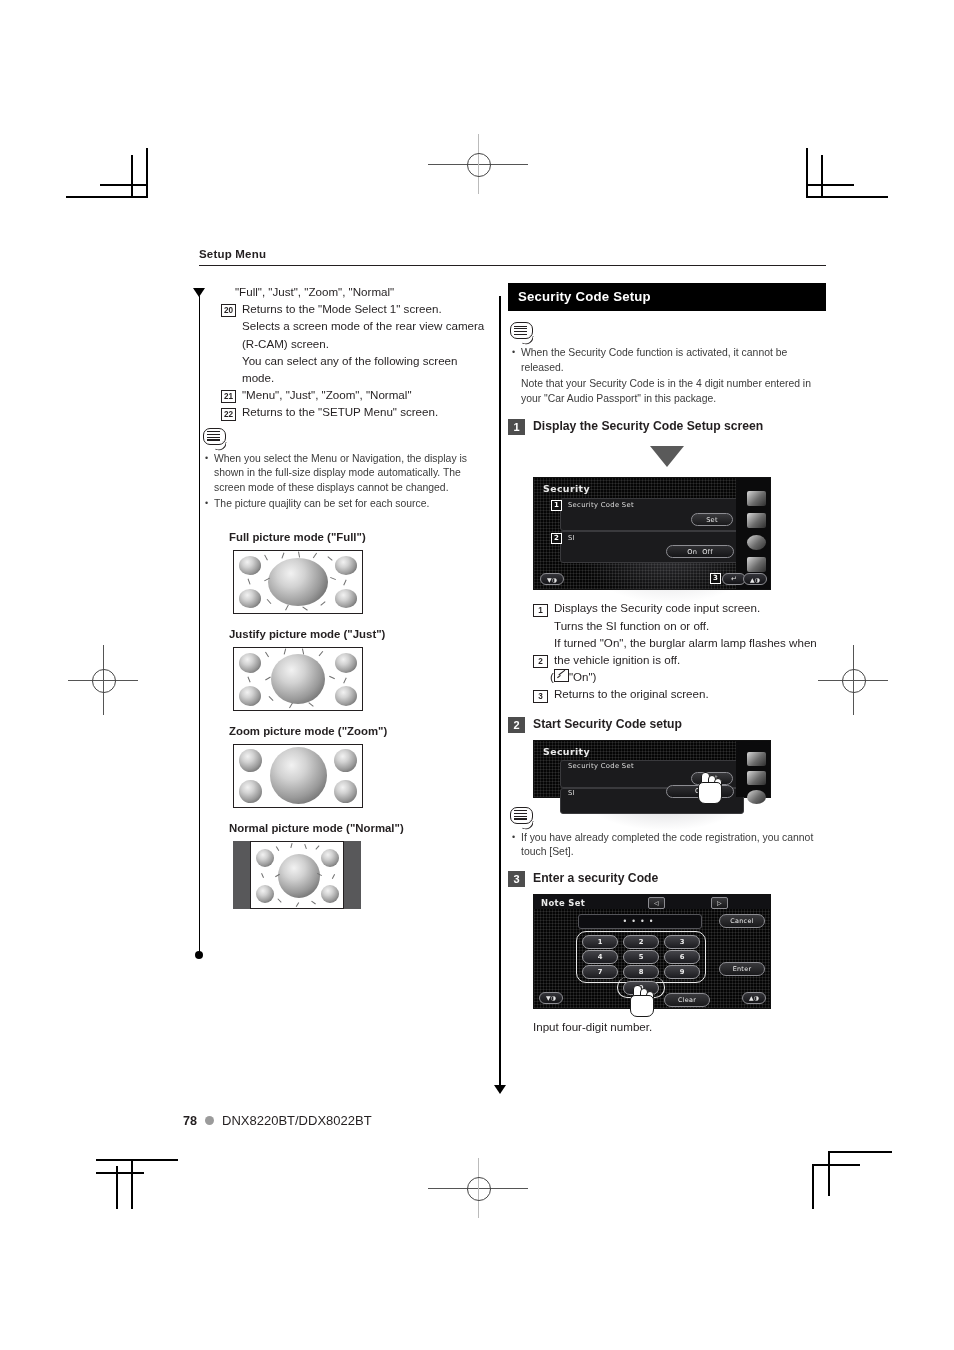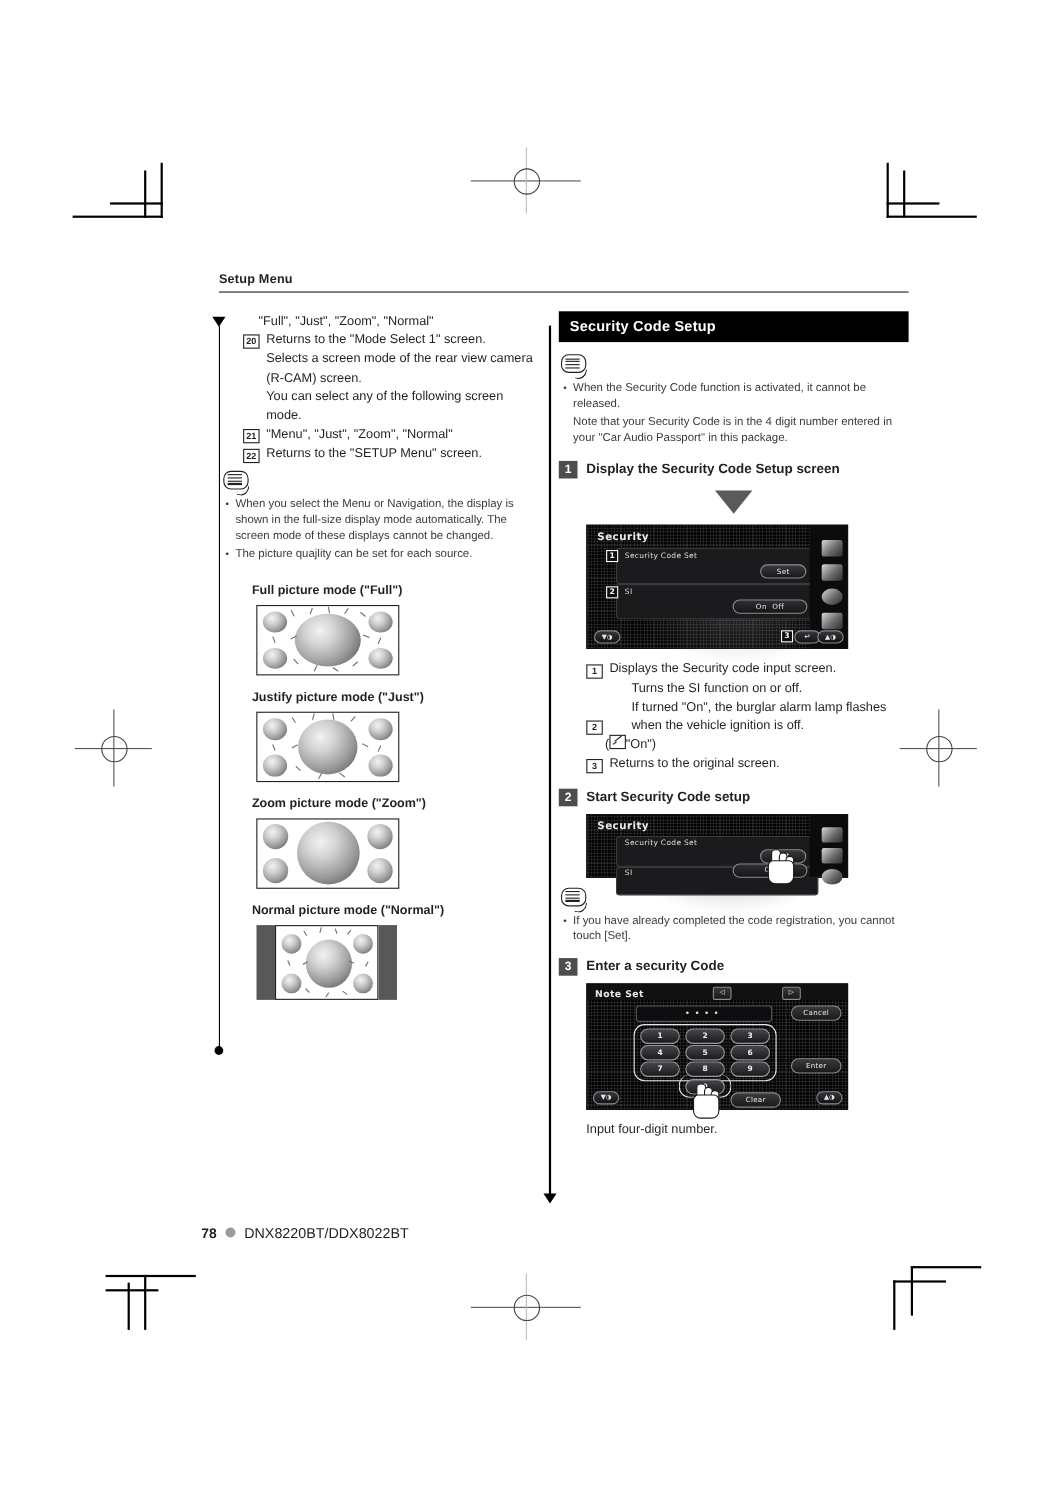--- a/index.html
+++ b/index.html
@@ -392,21 +392,21 @@
       <div class="pill" style="right:3px;bottom:4px;width:22px;height:10px;font-size:6px;">▲◑</div>
     </div>
 
     <div class="body" style="margin-left:25px;margin-top:9px;">
       <div class="itemrow">
         <span class="bx numbox">1</span>
         <span class="tx">Displays the Security code input screen.</span>
       </div>
       <div class="itemrow">
         <span class="bx numbox">2</span>
-        <span class="tx" style="white-space:pre-line;margin-left:20px;">Turns the SI function on or off.
+        <span class="tx" style="white-space:pre-line;">Turns the SI function on or off.
 If turned "On", the burglar alarm lamp flashes when the vehicle ignition is off.</span>
       </div>
       <div style="margin-left:17px;">
         (<span class="penicon"></span><span>"On"</span>)
       </div>
       <div class="itemrow">
         <span class="bx numbox">3</span>
         <span class="tx">Returns to the original screen.</span>
       </div>
     </div>

